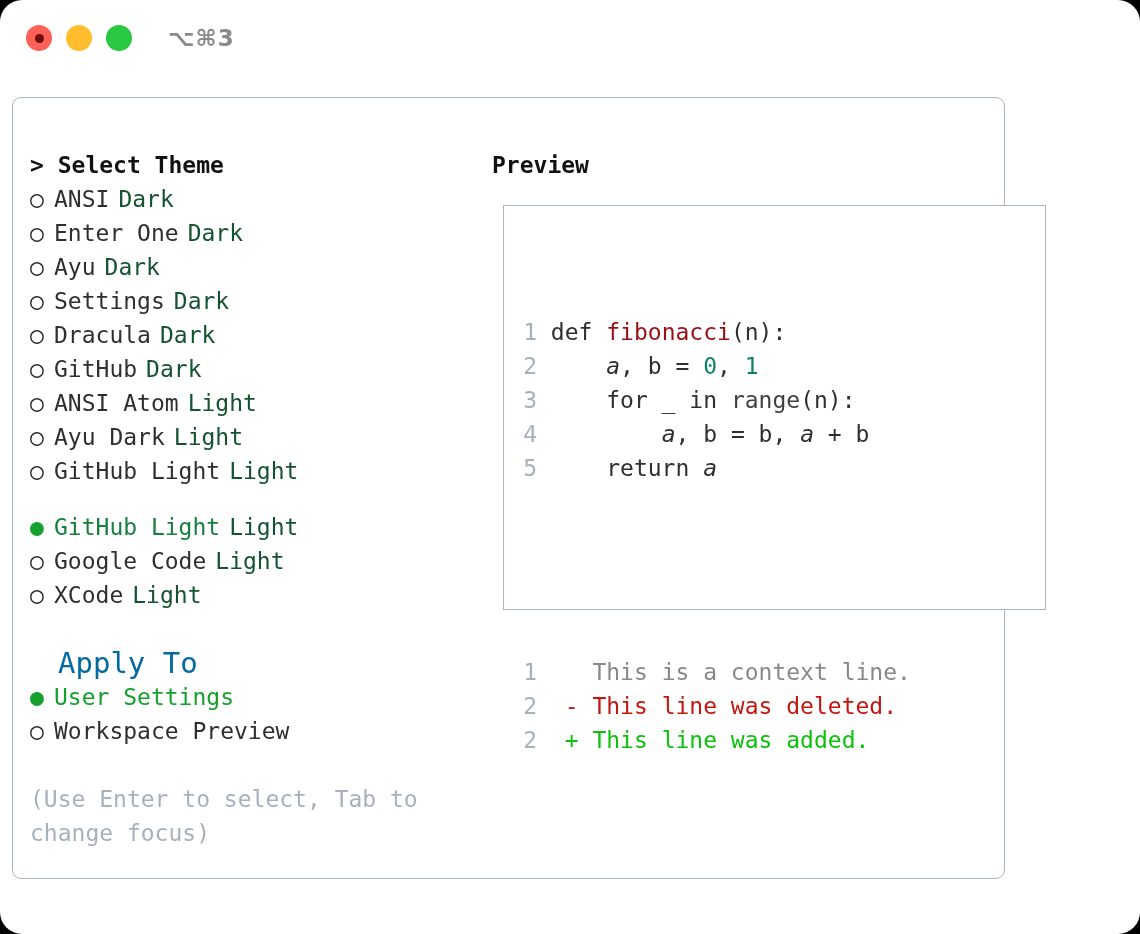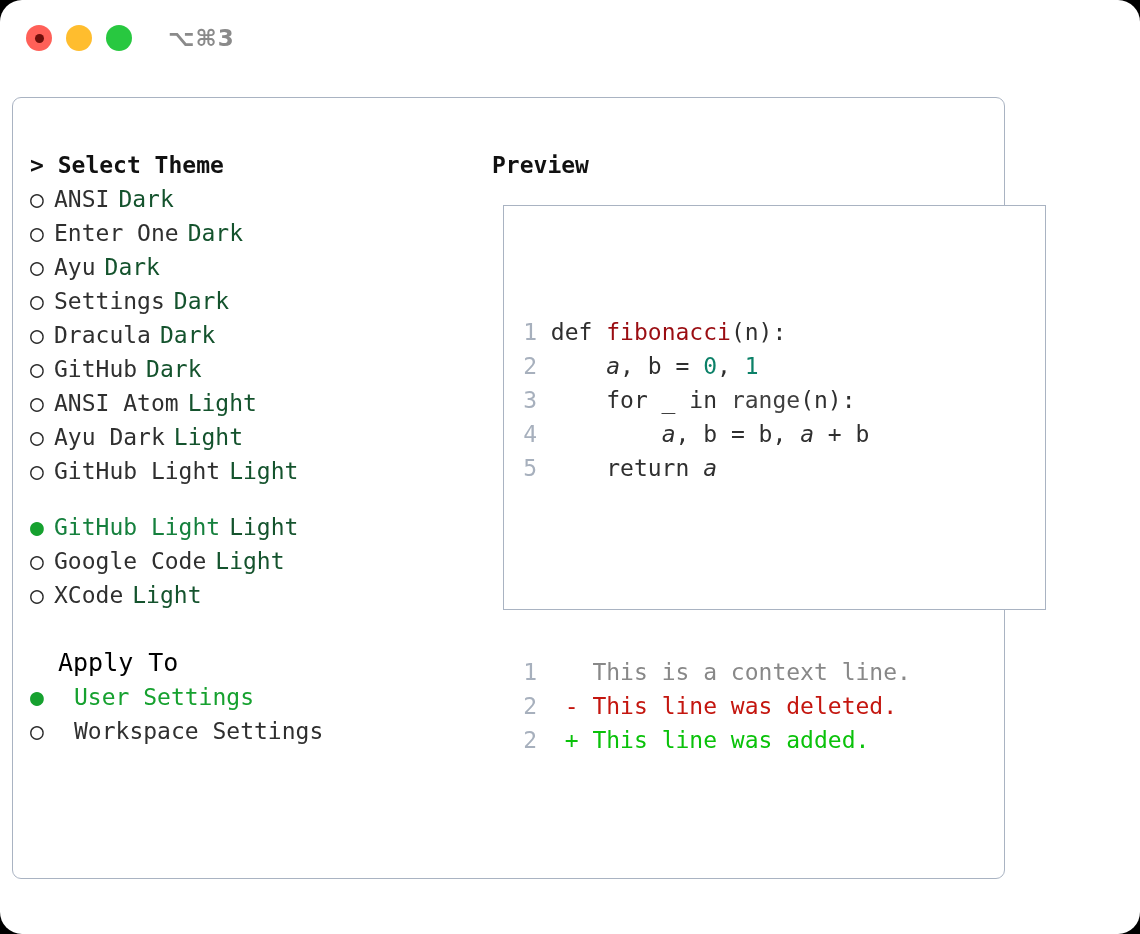--- a/index.html
+++ b/index.html
@@ -110,36 +110,36 @@
   .theme-name { color: #2f2f2f; }
   .theme-row.selected .theme-name { color: #15803d; margin-top: 22px; }
   .theme-mode {
     color: #14532d;
     padding-left: 9px;
   }
 
   .section-gap { height: 34px; }
 
   .apply-title {
-    font-size: 25px;
-    color: #000000;
+    font-size: 29px;
+    color: #0369a1;
     line-height: 34px;
     white-space: pre;
     padding-left: 28px;
   }
   .apply-row {
     display: flex;
     align-items: baseline;
     font-size: 23px;
     line-height: 34px;
     white-space: pre;
     color: #2f2f2f;
   }
   .apply-row.selected .apply-label { color: #16a12f; }
-  .apply-label { color: #2f2f2f; margin-left: 20px; }
+  .apply-label { color: #2f2f2f; }
 
   .hint {
     margin-top: 34px;
     font-size: 23px;
     line-height: 34px;
     color: #a7b0bd;
     width: 404px;
   }
 
   
@@ -221,23 +221,24 @@
           <div class="theme-row"><span class="bullet off">○</span><span class="theme-name">Google Code</span><span class="theme-mode">Light</span></div>
           <div class="theme-row"><span class="bullet off">○</span><span class="theme-name">XCode</span><span class="theme-mode">Light</span></div>
         </div>
 
       <div class="section-gap"></div>
 
       <div class="apply-title">Apply To</div>
 
       <div id="apply-list">
           <div class="apply-row selected"><span class="bullet on">●</span><span class="apply-label">User Settings</span></div>
-          <div class="apply-row"><span class="bullet off">○</span><span class="apply-label">Workspace Settings</span></div>
+          <div class="apply-row"><span class="bullet off">○</span><span class="apply-label">Workspace Preview</span></div>
         </div>
 
+      <div class="hint">(Use Enter to select, Tab to change focus)</div>
     </div>
 
     <div class="right-pane">
       <div class="preview-title">Preview</div>
 
       <div class="preview-box">
         <div class="code">
           <div id="code-block"><div class="code-line"><span class="ln">1</span><span class="tok-kw"> def </span><span class="tok-fn">fibonacci</span><span class="tok-plain">(n):</span></div><div class="code-line"><span class="ln">2</span><span class="tok-plain">     </span><span class="tok-var">a</span><span class="tok-plain">, </span><span class="tok-plain">b</span><span class="tok-plain"> = </span><span class="tok-num">0</span><span class="tok-plain">, </span><span class="tok-num">1</span></div><div class="code-line"><span class="ln">3</span><span class="tok-kw">     for _ in </span><span class="tok-call">range</span><span class="tok-plain">(n):</span></div><div class="code-line"><span class="ln">4</span><span class="tok-plain">         </span><span class="tok-var">a</span><span class="tok-plain">, </span><span class="tok-plain">b</span><span class="tok-plain"> = </span><span class="tok-plain">b</span><span class="tok-plain">, </span><span class="tok-var">a</span><span class="tok-plain"> + </span><span class="tok-plain">b</span></div><div class="code-line"><span class="ln">5</span><span class="tok-kw">     return </span><span class="tok-var">a</span></div></div>
           <div class="blank-line"></div>
           <div id="diff-block"><div class="code-line"><span class="ln">1</span><span class="tok-ctx">    </span><span class="tok-ctx">This is a context line.</span></div><div class="code-line"><span class="ln">2</span><span class="tok-del">  - </span><span class="tok-del">This line was deleted.</span></div><div class="code-line"><span class="ln">2</span><span class="tok-add">  + </span><span class="tok-add">This line was added.</span></div></div>

